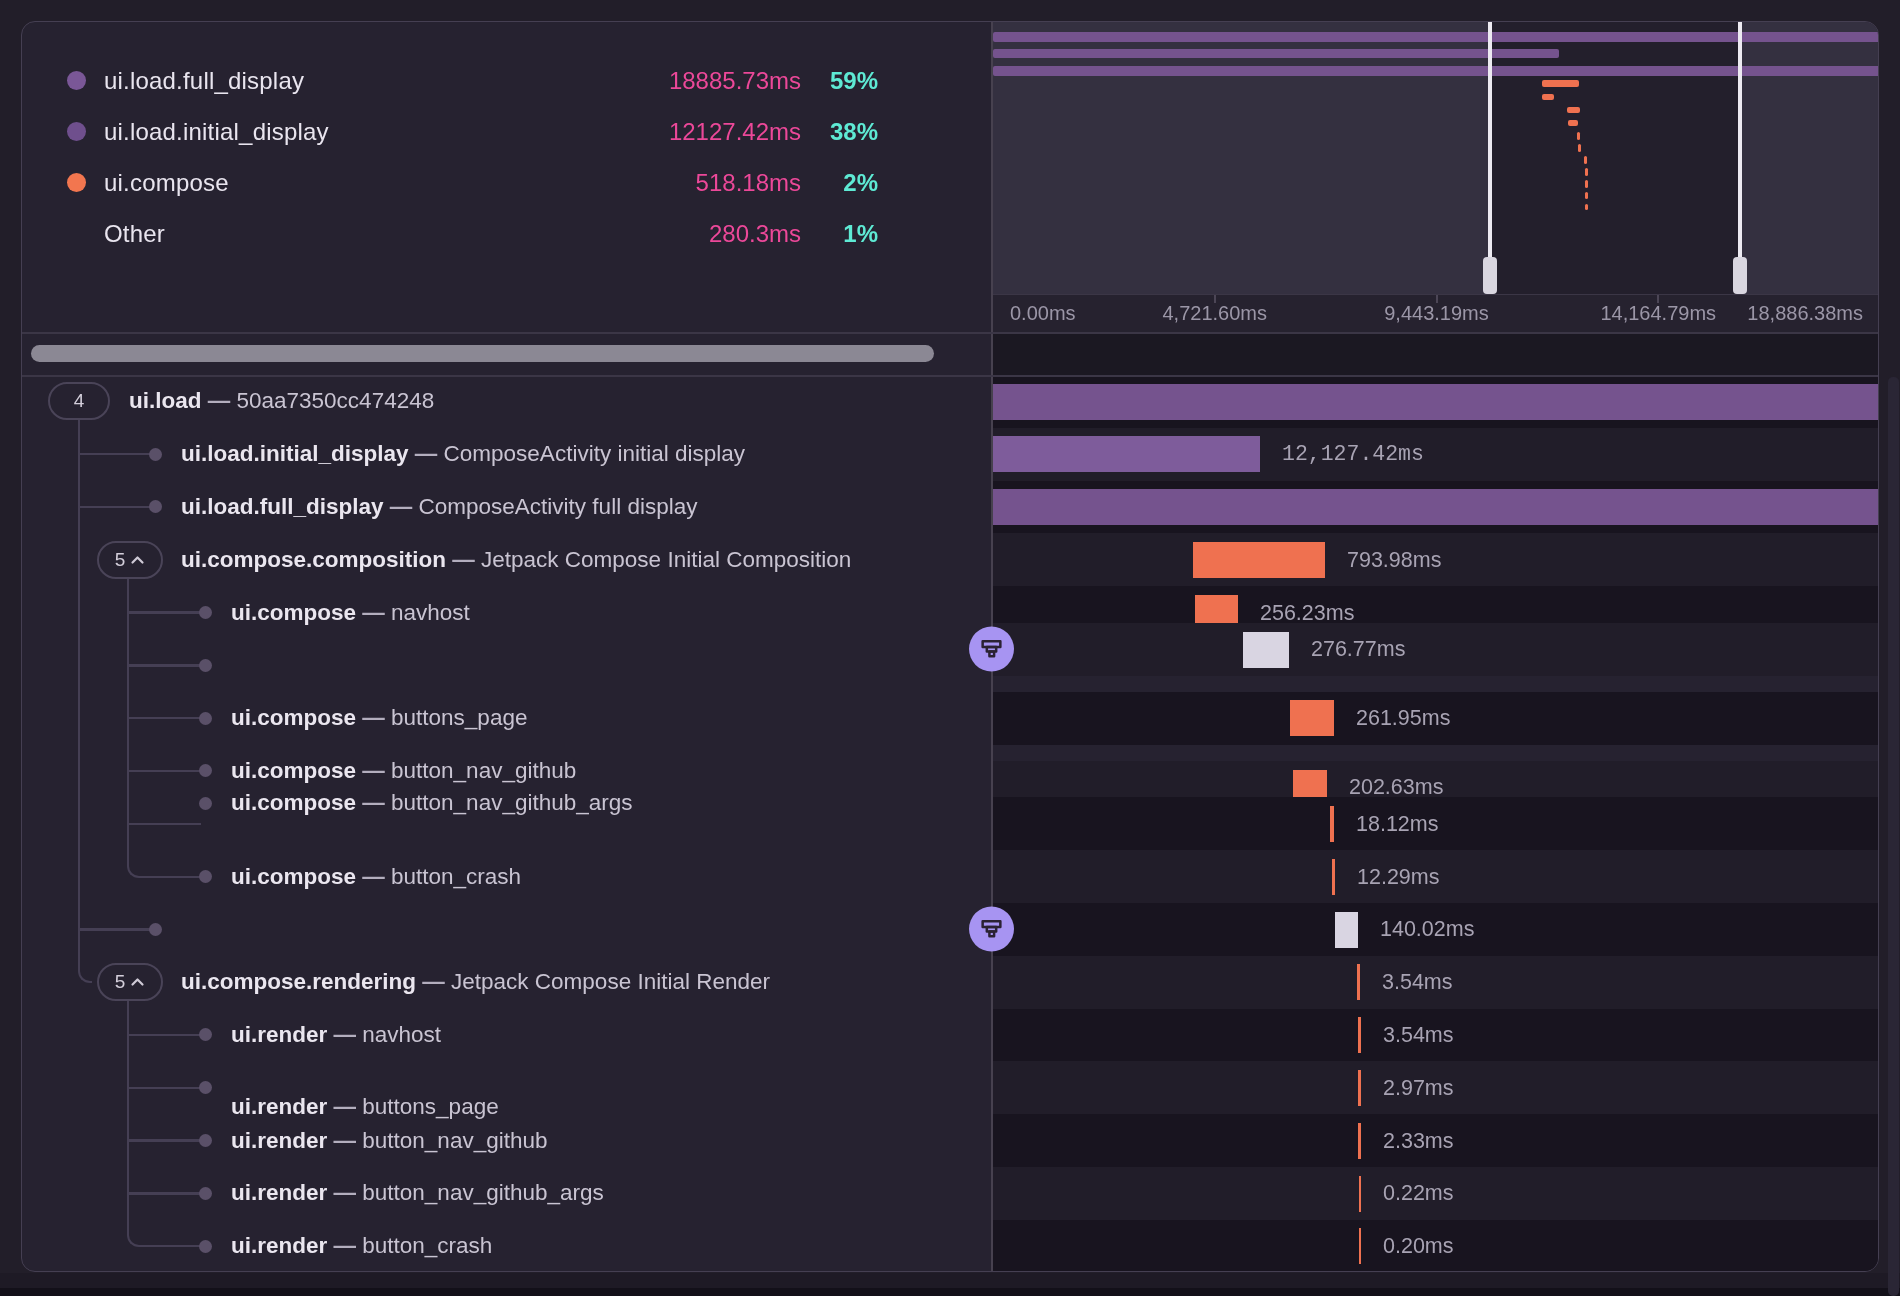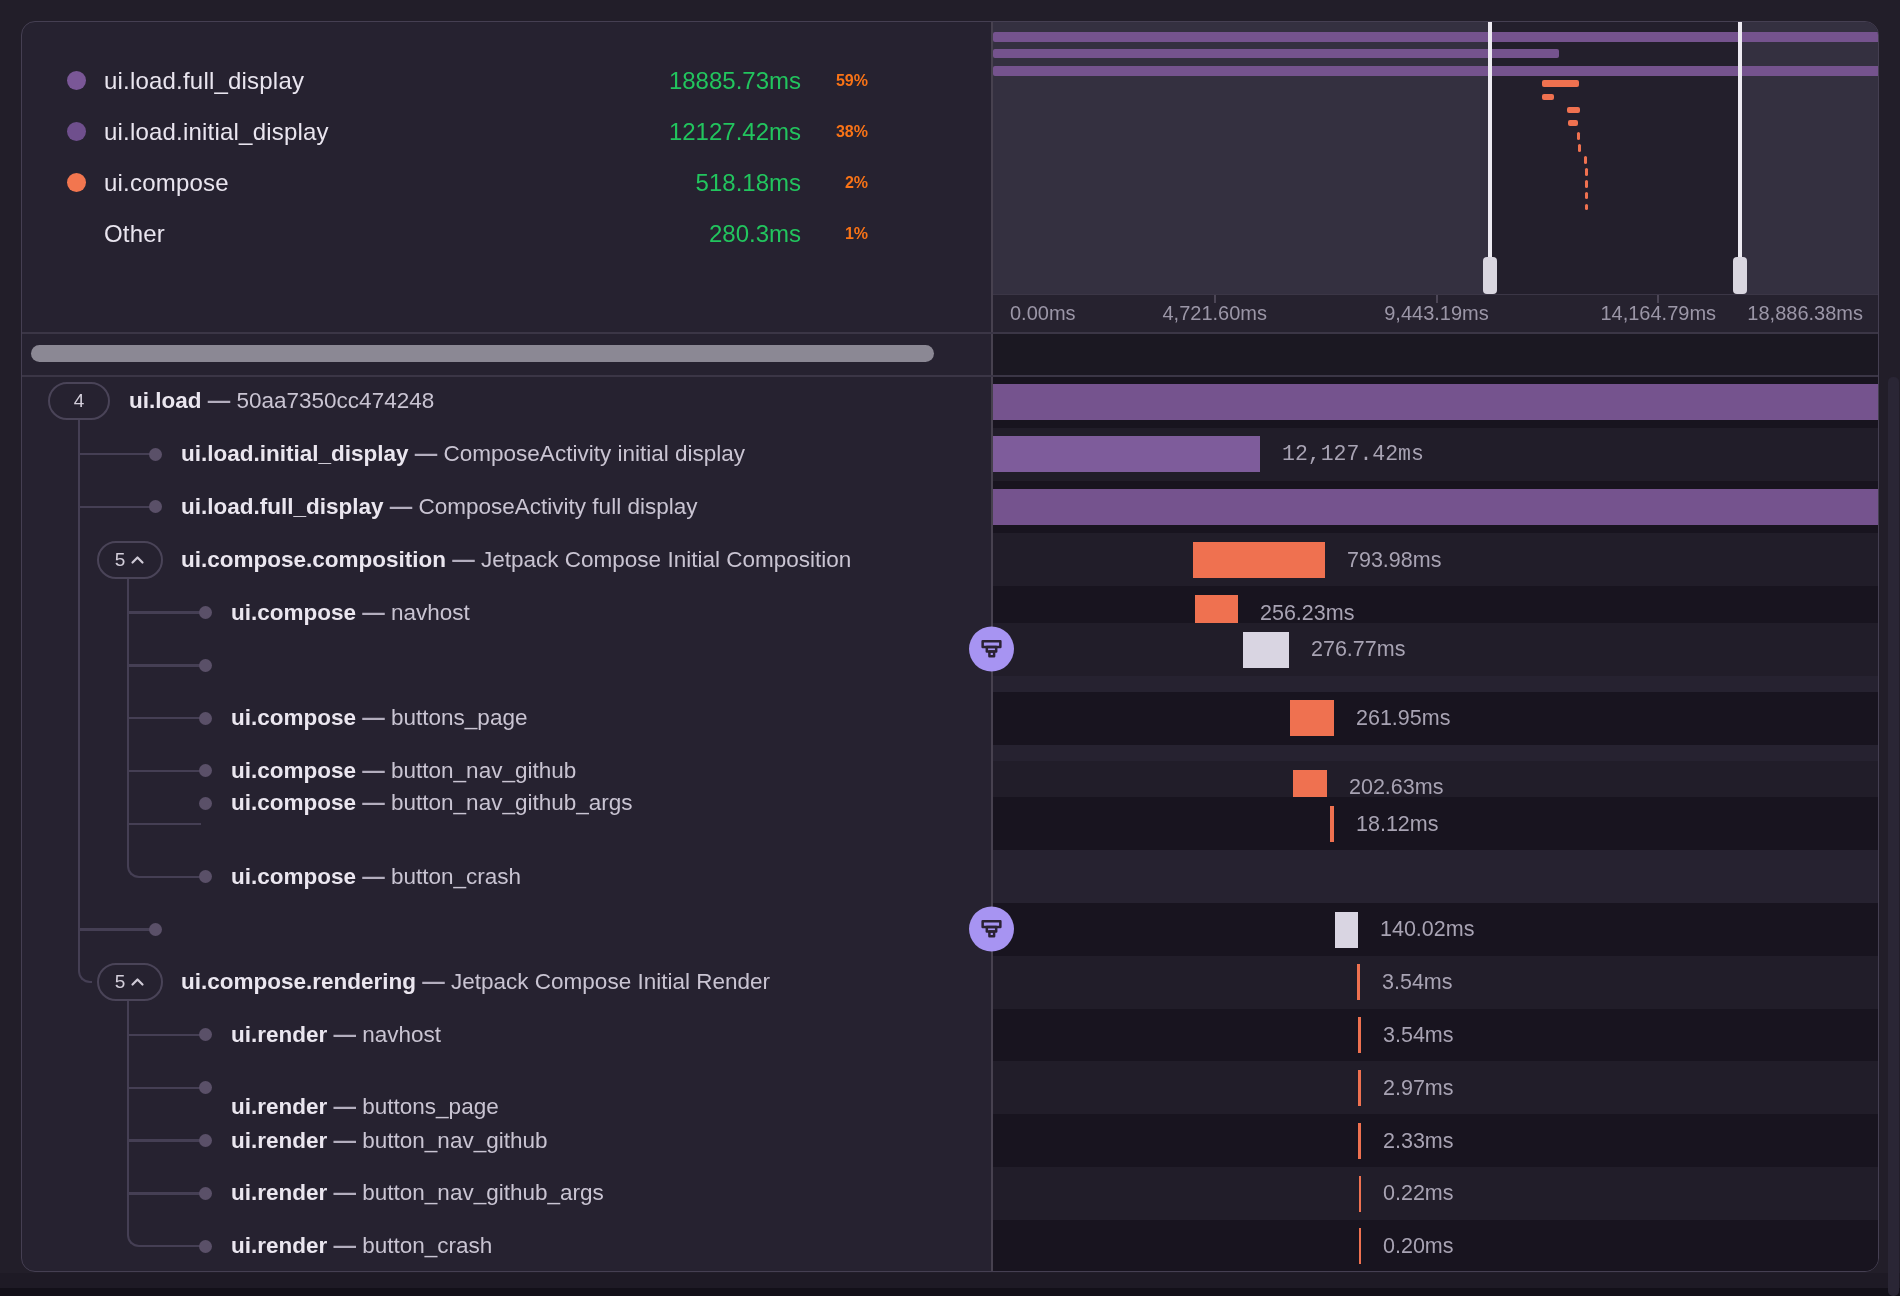--- a/index.html
+++ b/index.html
@@ -13,22 +13,22 @@
     position:absolute;left:21px;top:21px;width:1858px;height:1251px;
     background:#262230;border:1.5px solid #453F52;border-radius:14px;
     overflow:hidden;box-sizing:border-box;
   }
   
   .left-col{position:absolute;left:0;top:0;width:969px;height:100%;}
   .legend{position:absolute;left:0;top:0;width:969px;height:310px;}
   .legend-row{position:absolute;left:0;width:969px;height:40px;display:flex;align-items:center;}
   .legend-dot{width:19px;height:19px;border-radius:50%;margin-left:45px;flex:0 0 auto;}
   .legend-name{margin-left:18px;font-size:24px;color:#E9E5EF;letter-spacing:.2px;}
-  .legend-value{position:absolute;right:190px;font-size:24px;color:#22c55e;}
-  .legend-pct{position:absolute;right:123px;width:90px;text-align:right;font-size:16px;font-weight:600;color:#f97316;}
+  .legend-value{position:absolute;right:190px;font-size:24px;color:#ec4899;}
+  .legend-pct{position:absolute;right:113px;width:90px;text-align:right;font-size:24px;font-weight:600;color:#5eead4;}
   .hscroll-row{position:absolute;left:0;top:310px;width:969px;height:43px;}
   .hscroll-thumb{position:absolute;left:9px;top:13px;width:903px;height:17px;border-radius:9px;background:#8B8894;}
   .tree{position:absolute;left:0;top:353px;width:969px;height:898px;overflow:hidden;}
   .tree-row{position:absolute;left:0;width:969px;height:52.8px;}
   .tree-label{position:absolute;top:50%;transform:translateY(-50%);white-space:nowrap;font-size:22.5px;color:#C9C4D2;}
   .tree-label b{font-weight:700;color:#EAE6EF;}
   .tree-sep{color:#B3AEBE;font-weight:700;}
   .pill{
     position:absolute;box-sizing:border-box;height:38px;border:2.5px solid #4A4458;
     border-radius:19px;background:#262230;display:flex;align-items:center;justify-content:center;
@@ -280,20 +280,24 @@
           <div class="bar-label" style="left: 363px;">261.95ms</div>
         </div>
         <div class="gantt-row even" style="top: 386px;">
           <div class="bar orange" style="left: 300px; width: 34px;"></div>
           <div class="bar-label" style="left: 356px;">202.63ms</div>
         </div>
         <div class="gantt-row odd" style="top: 422.4px;">
           <div class="bar orange" style="left: 337px; width: 4px;"></div>
           <div class="bar-label" style="left: 363px;">18.12ms</div>
         </div>
+        <div class="gantt-row even" style="top: 475.2px;">
+          <div class="bar orange" style="left: 339px; width: 3px;"></div>
+          <div class="bar-label" style="left: 364px;">12.29ms</div>
+        </div>
         <div class="gantt-row odd" style="top: 528px;">
           <div class="bar white" style="left: 342px; width: 23px;"></div>
           <div class="bar-label" style="left: 387px;">140.02ms</div>
           <div class="profile-badge">
             <svg width="25" height="25" viewBox="0 0 24 24">
               <g fill="none" stroke="#2B2233" stroke-width="2.4" stroke-linejoin="round">
                 <rect x="3.5" y="4.5" width="17" height="5.5"></rect>
                 <rect x="7.5" y="10" width="9" height="4.5"></rect>
                 <rect x="10" y="14.5" width="4.5" height="4.5"></rect>
               </g>

